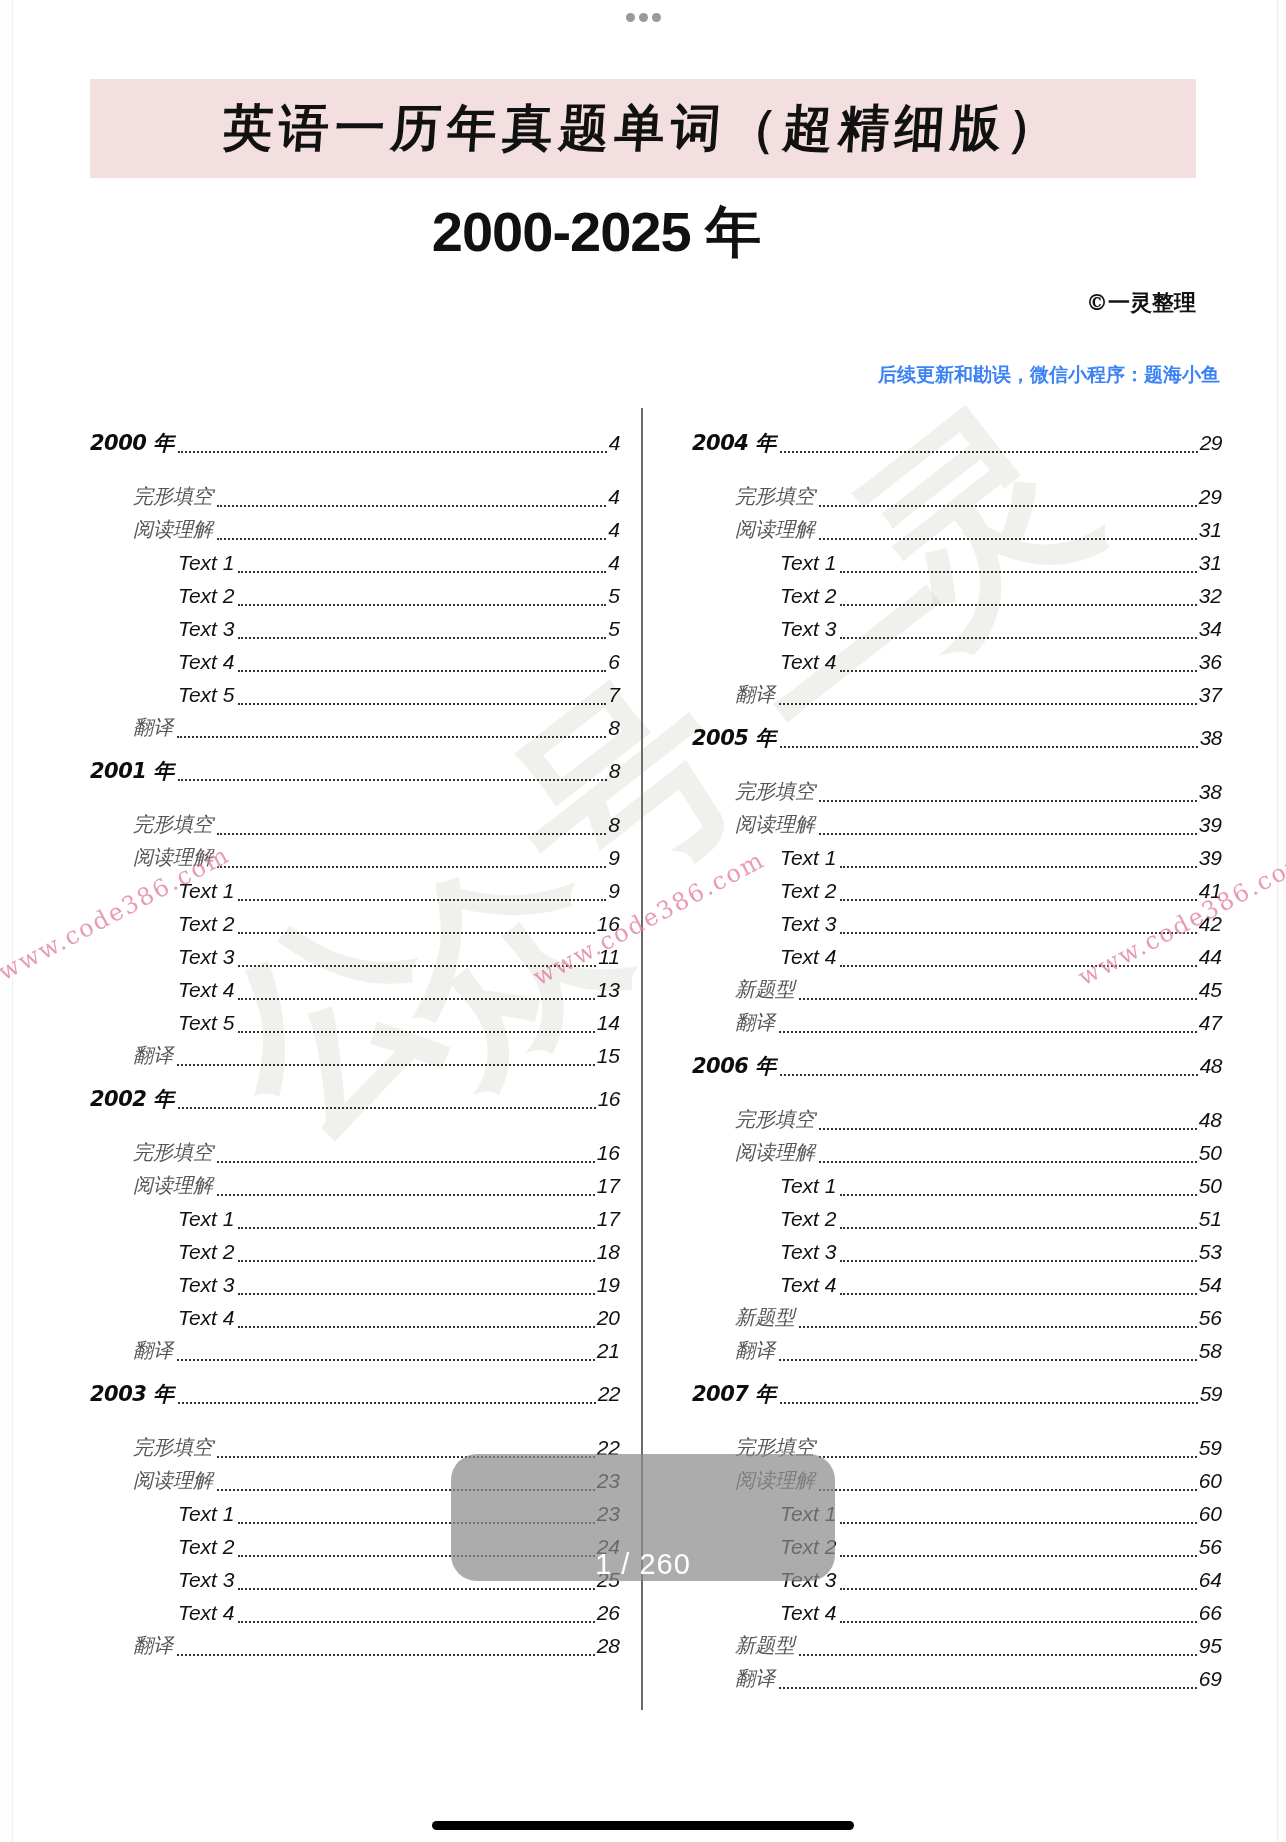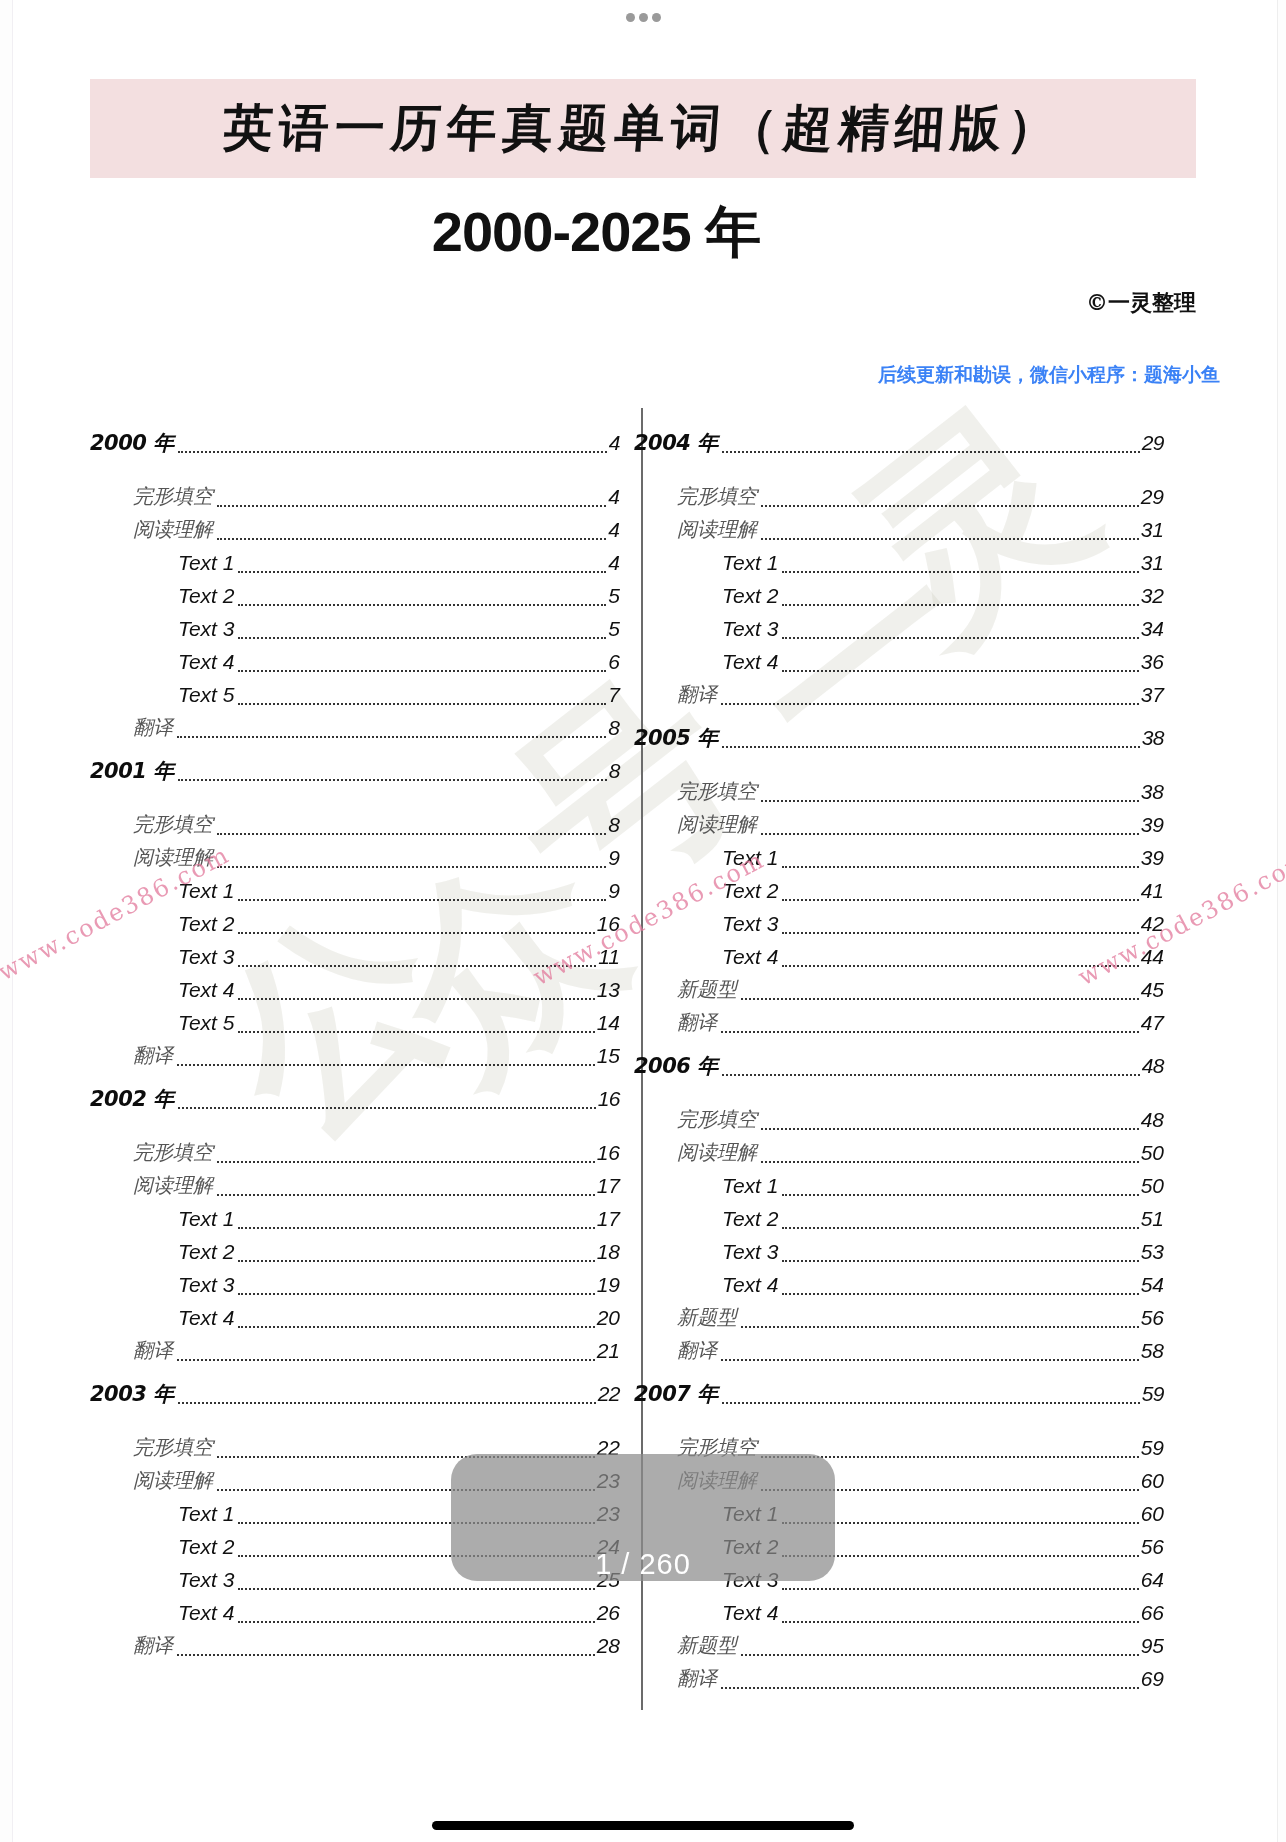--- a/index.html
+++ b/index.html
@@ -93,21 +93,21 @@
     width: 2px;
     height: 1302px;
     background: #6b6b6b;
   }
   .toc-col {
     position: absolute;
     top: 426px;
     font-style: italic;
   }
   .toc-col.left { left: 90px; width: 530px; }
-  .toc-col.right { left: 634px; width: 530px; }
+  .toc-col.right { left: 692px; width: 530px; }
 
   .year-group { margin-bottom: 10px; }
   .toc-row {
     display: flex;
     align-items: baseline;
     height: 33px;
     line-height: 33px;
     white-space: nowrap;
   }
   .toc-row.year {

